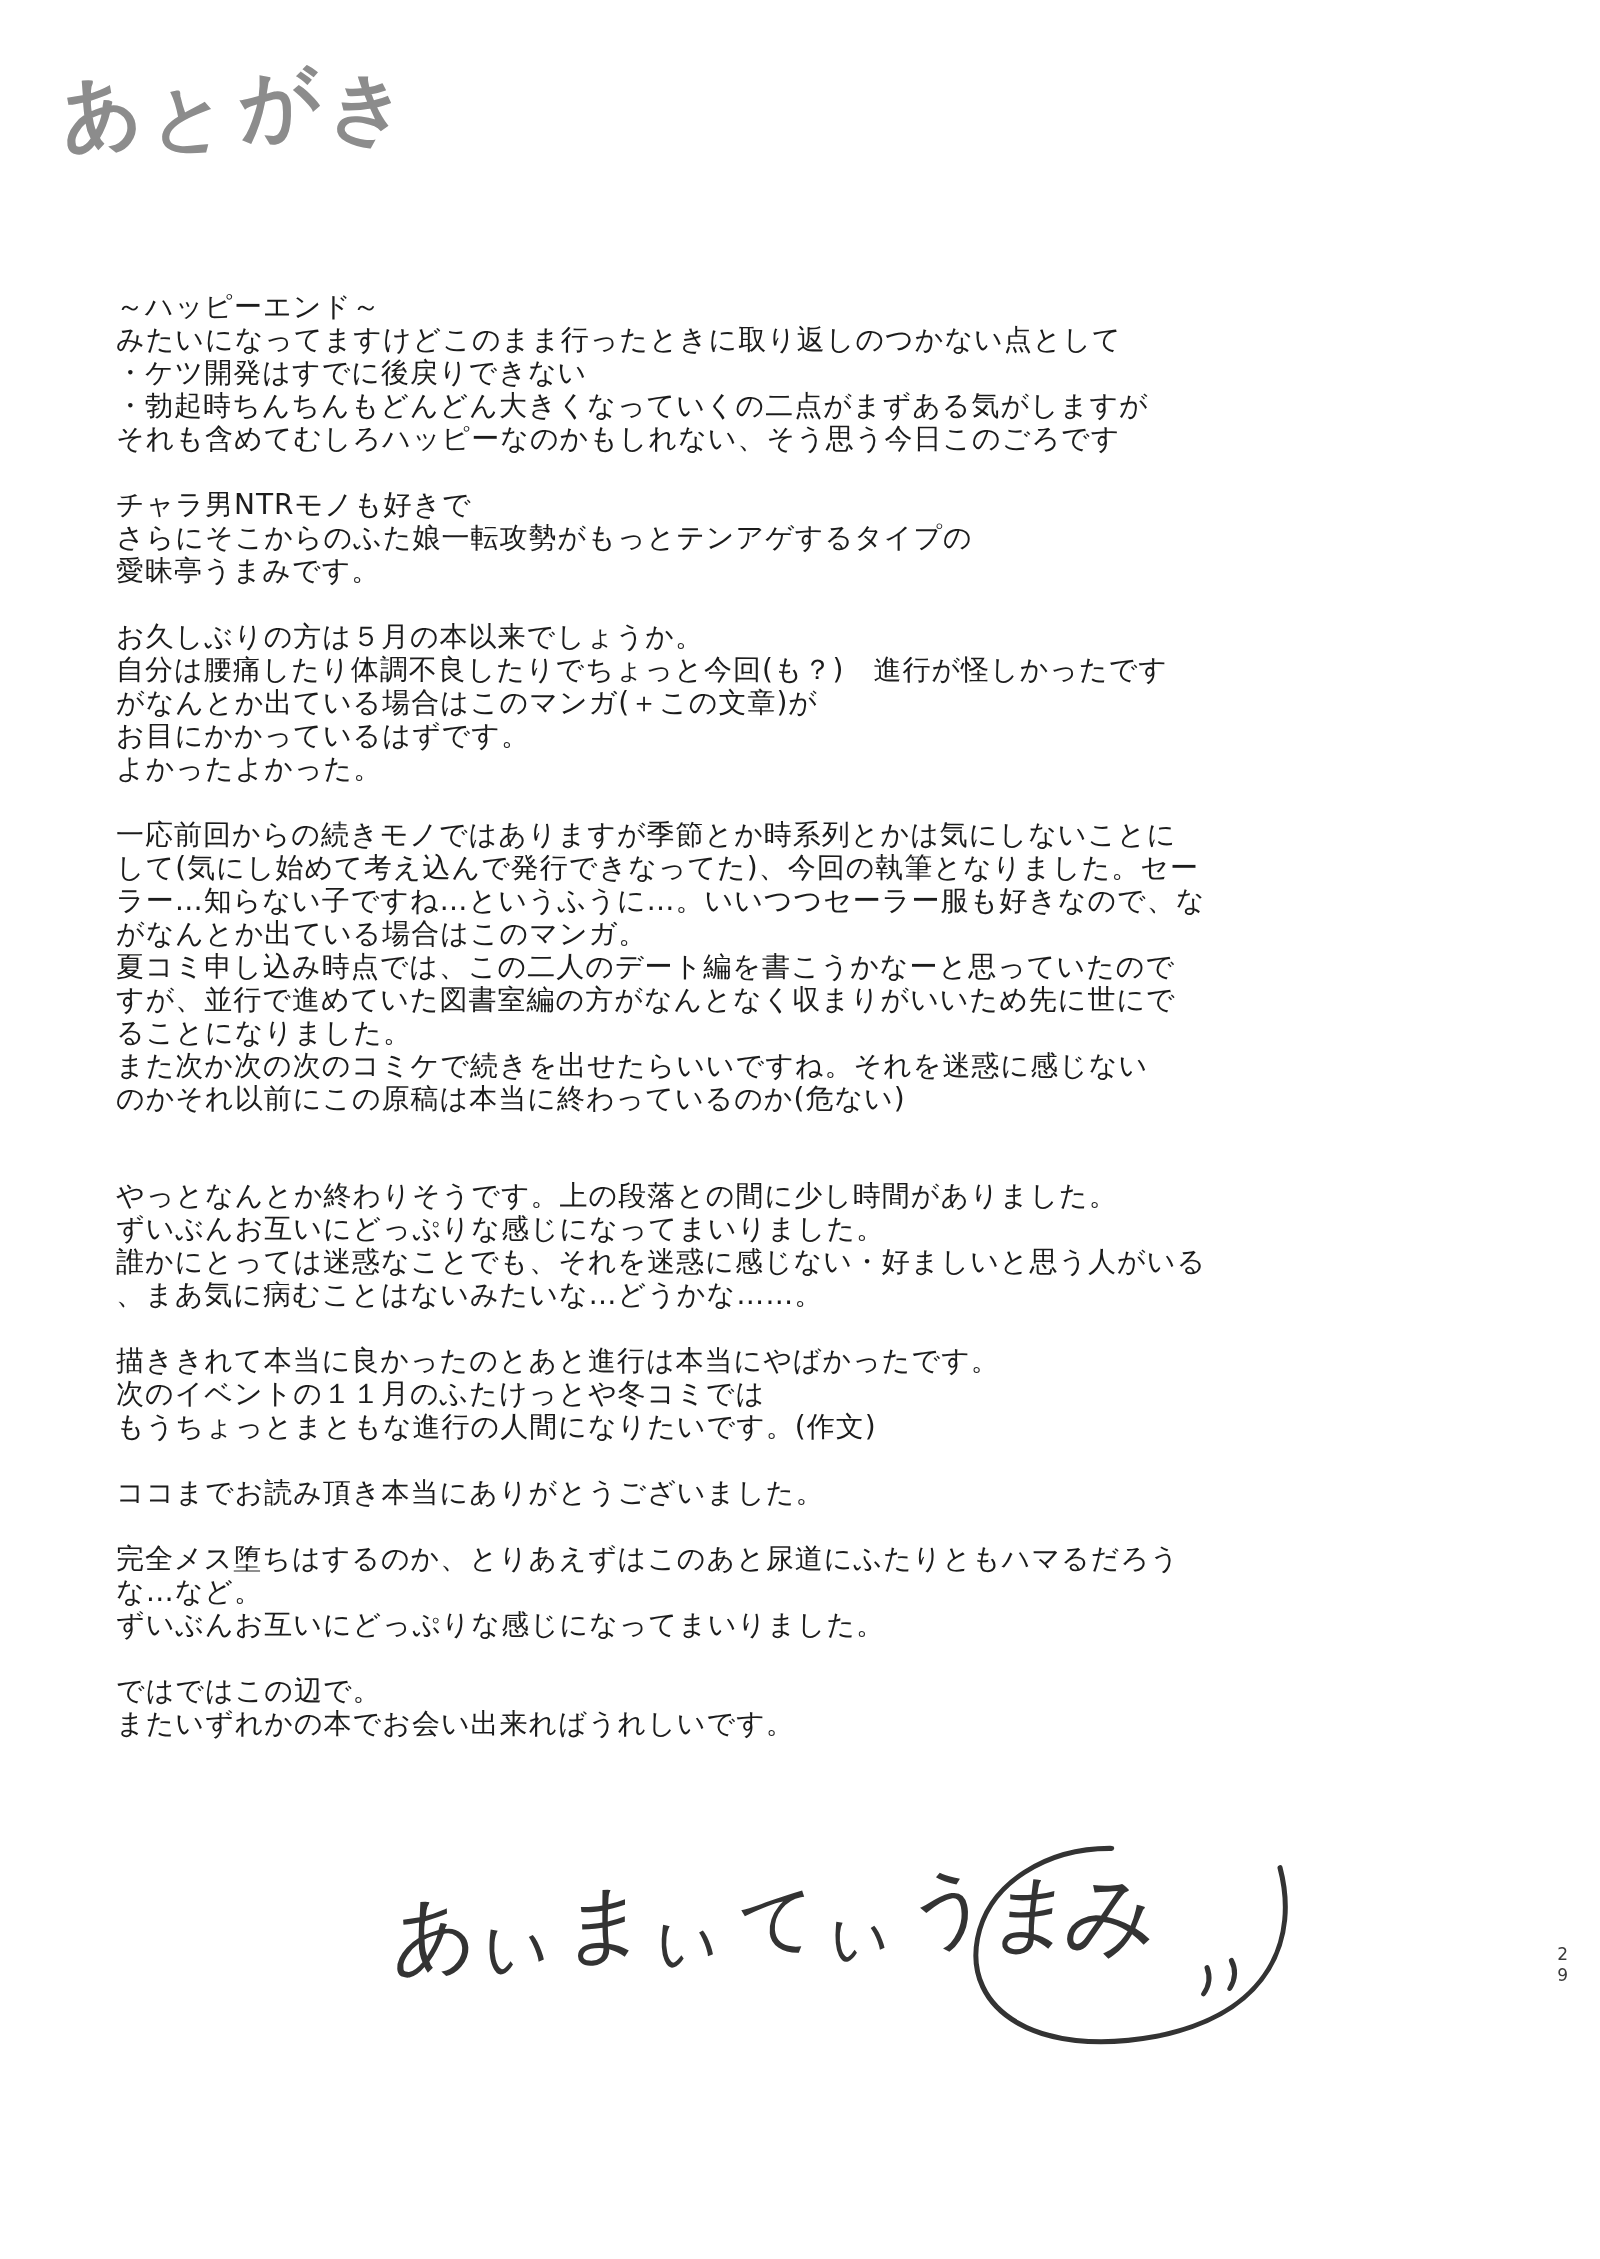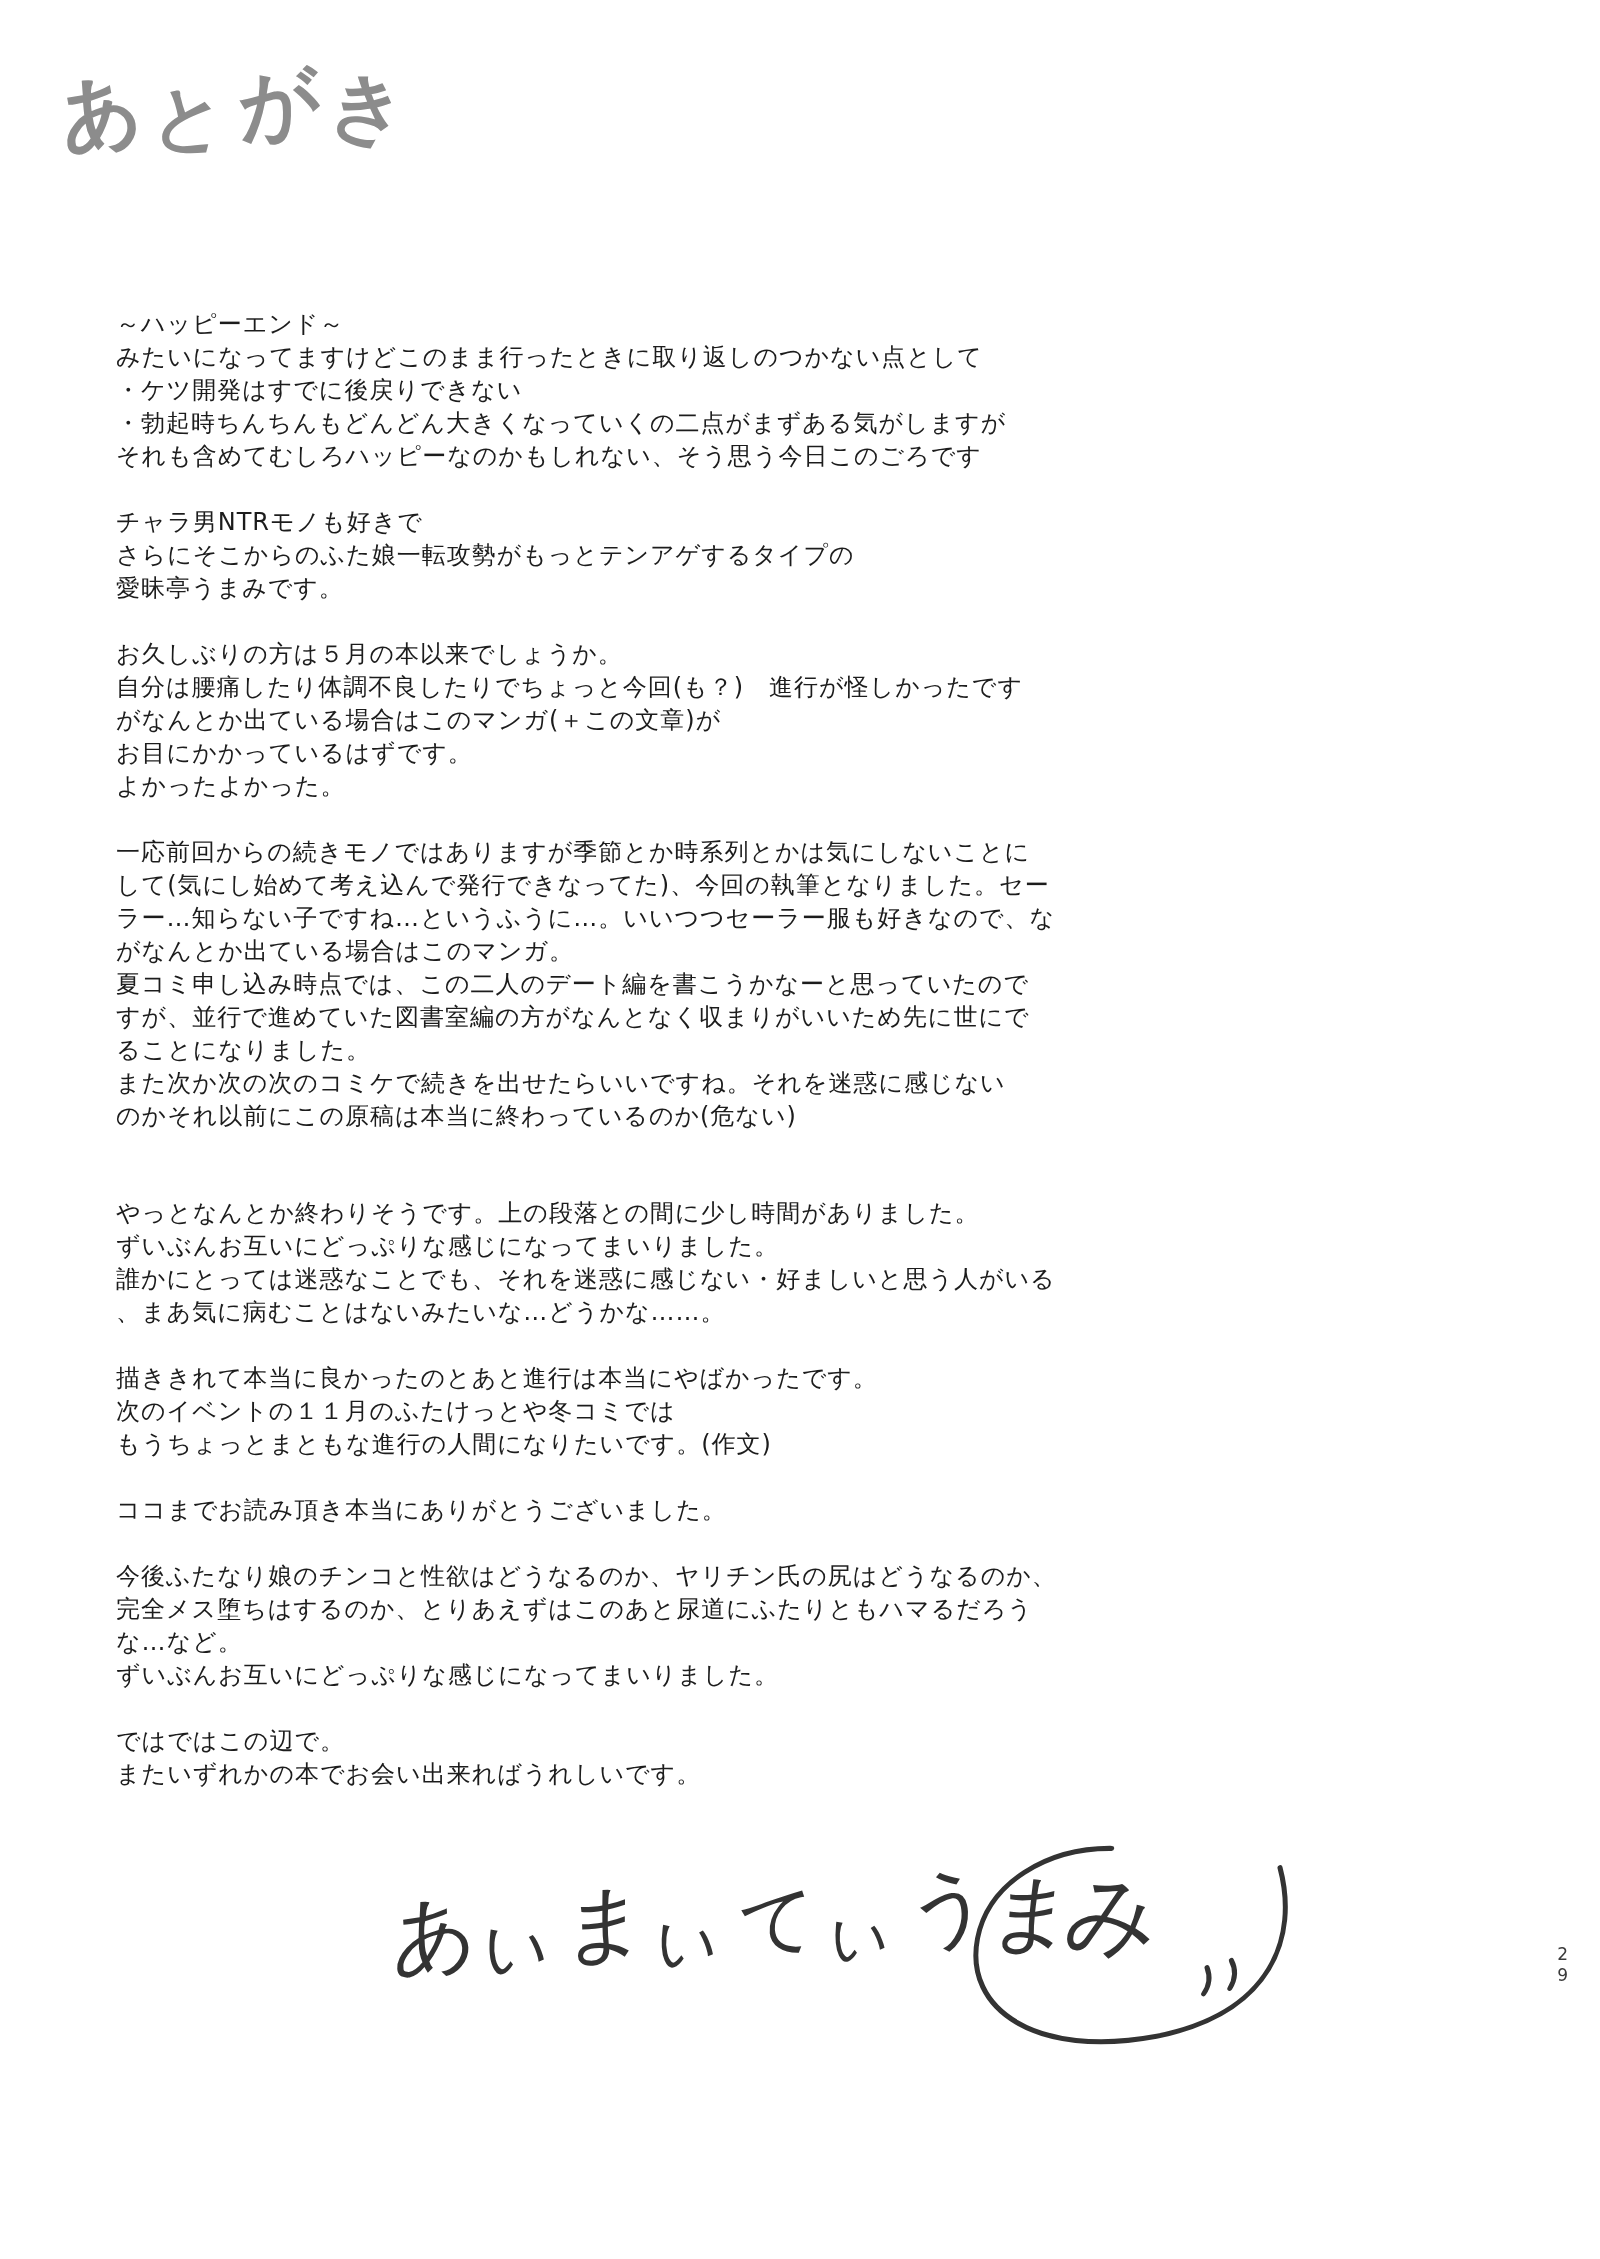--- a/index.html
+++ b/index.html
@@ -32,23 +32,23 @@
   .title .ch { display: inline-block; }
   .title .ch:nth-child(1) { transform: rotate(-8deg) translateY(6px); }
   .title .ch:nth-child(2) { transform: rotate(5deg) translateY(16px) scale(0.9); }
   .title .ch:nth-child(3) { transform: rotate(-4deg) translateY(4px); }
   .title .ch:nth-child(4) { transform: rotate(8deg) translateY(12px) scale(0.95); }
 
   
   .text-column {
     position: absolute;
     left: 116px;
-    top: 308px;
+    top: 290px;
     width: 1420px;
-    font-size: 24px;
+    font-size: 28px;
     line-height: 33px;
     letter-spacing: 1px;
     color: #1c1c1c;
   }
   .para { margin: 0 0 33px 0; }
   .para.big-gap { margin-top: 64px; }
   .line { white-space: pre-wrap; }
 
   
   .signature {
@@ -137,21 +137,20 @@
       </div>
       <div class="para">
         <div class="line">描ききれて本当に良かったのとあと進行は本当にやばかったです。</div>
         <div class="line">次のイベントの１１月のふたけっとや冬コミでは</div>
         <div class="line">もうちょっとまともな進行の人間になりたいです。(作文)</div>
       </div>
       <div class="para">
         <div class="line">ココまでお読み頂き本当にありがとうございました。</div>
       </div>
       <div class="para">
-        <div class="line">今後ふたなり娘のチンコと性欲はどうなるのか、ヤリチン氏の尻はどうなるのか、</div>
         <div class="line">完全メス堕ちはするのか、とりあえずはこのあと尿道にふたりともハマるだろう</div>
         <div class="line">な…など。</div>
         <div class="line">ずいぶんお互いにどっぷりな感じになってまいりました。</div>
       </div>
       <div class="para">
         <div class="line">ではではこの辺で。</div>
         <div class="line">またいずれかの本でお会い出来ればうれしいです。</div>
       </div>
     </div>
 

